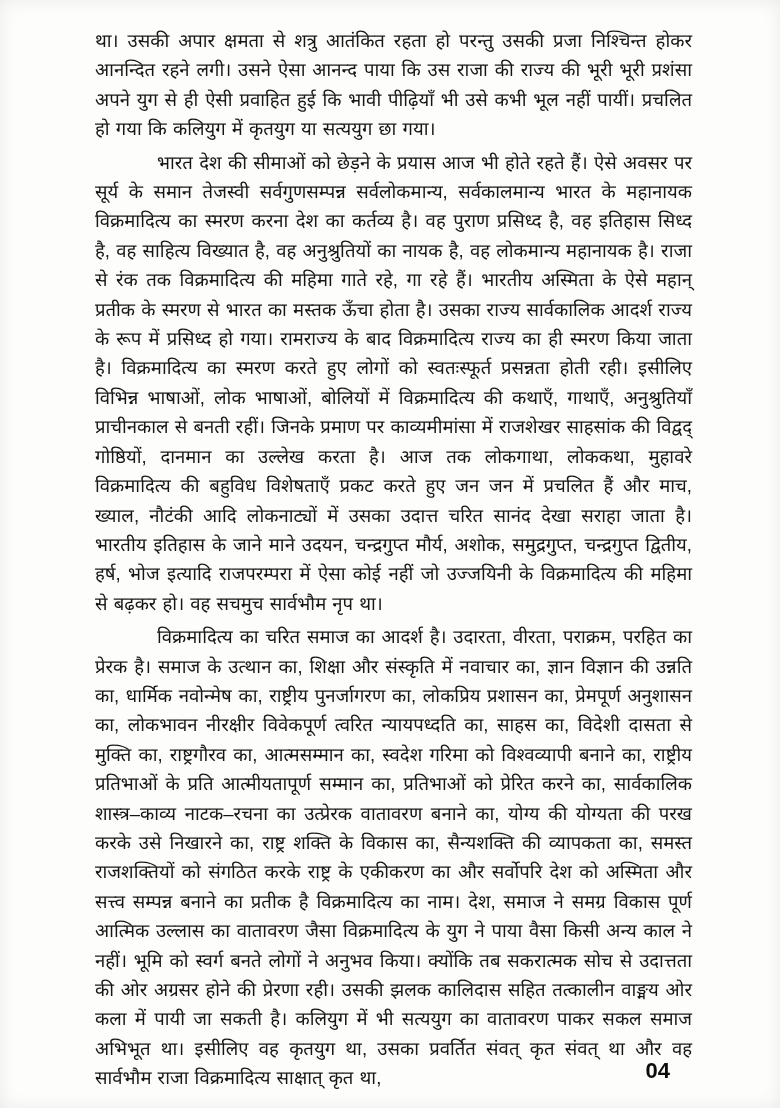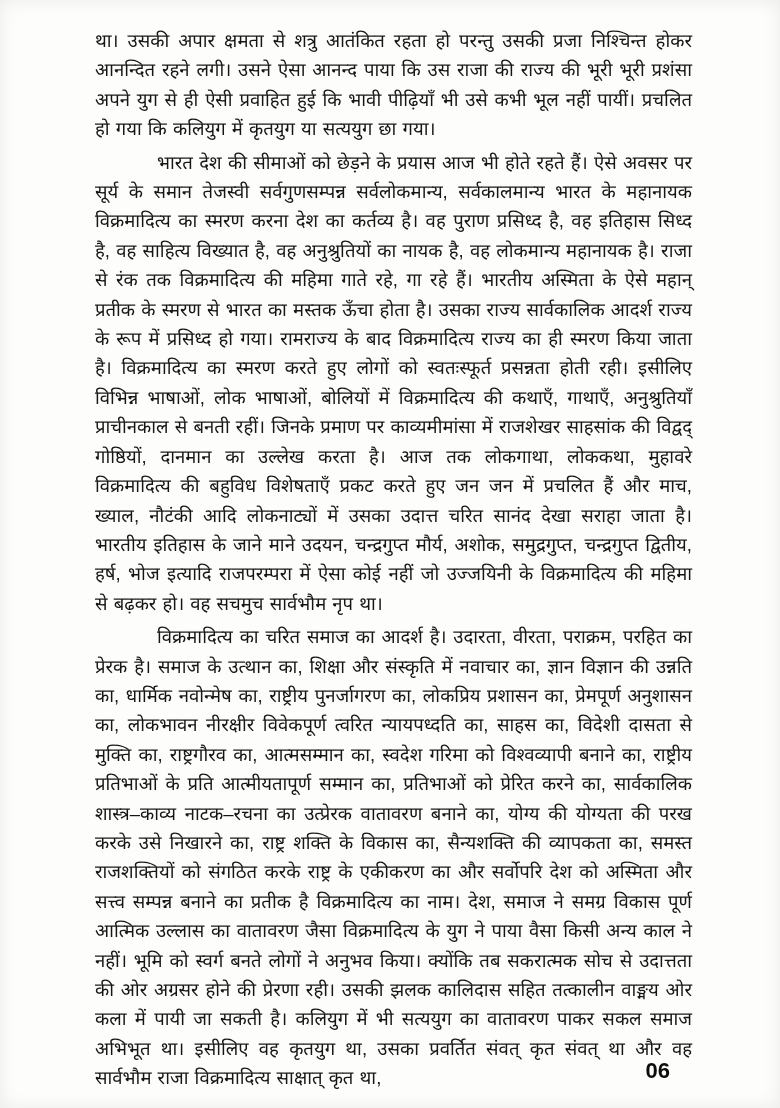--- a/index.html
+++ b/index.html
@@ -78,16 +78,16 @@
 
 <div class="page">
 
   <div class="text-block">
     <p class="para">था। उसकी अपार क्षमता से शत्रु आतंकित रहता हो परन्तु उसकी प्रजा निश्चिन्त होकर आनन्दित रहने लगी। उसने ऐसा आनन्द पाया कि उस राजा की राज्य की भूरी भूरी प्रशंसा अपने युग से ही ऐसी प्रवाहित हुई कि भावी पीढ़ियाँ भी उसे कभी भूल नहीं पायीं। प्रचलित हो गया कि कलियुग में कृतयुग या सत्ययुग छा गया।</p>
     <p class="para indent">भारत देश की सीमाओं को छेड़ने के प्रयास आज भी होते रहते हैं। ऐसे अवसर पर सूर्य के समान तेजस्वी सर्वगुणसम्पन्न सर्वलोकमान्य, सर्वकालमान्य भारत के महानायक विक्रमादित्य का स्मरण करना देश का कर्तव्य है। वह पुराण प्रसिध्द है, वह इतिहास सिध्द है, वह साहित्य विख्यात है, वह अनुश्रुतियों का नायक है, वह लोकमान्य महानायक है। राजा से रंक तक विक्रमादित्य की महिमा गाते रहे, गा रहे हैं। भारतीय अस्मिता के ऐसे महान् प्रतीक के स्मरण से भारत का मस्तक ऊँचा होता है। उसका राज्य सार्वकालिक आदर्श राज्य के रूप में प्रसिध्द हो गया। रामराज्य के बाद विक्रमादित्य राज्य का ही स्मरण किया जाता है। विक्रमादित्य का स्मरण करते हुए लोगों को स्वतःस्फूर्त प्रसन्नता होती रही। इसीलिए विभिन्न भाषाओं, लोक भाषाओं, बोलियों में विक्रमादित्य की कथाएँ, गाथाएँ, अनुश्रुतियाँ प्राचीनकाल से बनती रहीं। जिनके प्रमाण पर काव्यमीमांसा में राजशेखर साहसांक की विद्वद् गोष्ठियों, दानमान का उल्लेख करता है। आज तक लोकगाथा, लोककथा, मुहावरे विक्रमादित्य की बहुविध विशेषताएँ प्रकट करते हुए जन जन में प्रचलित हैं और माच, ख्याल, नौटंकी आदि लोकनाट्यों में उसका उदात्त चरित सानंद देखा सराहा जाता है। भारतीय इतिहास के जाने माने उदयन, चन्द्रगुप्त मौर्य, अशोक, समुद्रगुप्त, चन्द्रगुप्त द्वितीय, हर्ष, भोज इत्यादि राजपरम्परा में ऐसा कोई नहीं जो उज्जयिनी के विक्रमादित्य की महिमा से बढ़कर हो। वह सचमुच सार्वभौम नृप था।</p>
     <p class="para indent">विक्रमादित्य का चरित समाज का आदर्श है। उदारता, वीरता, पराक्रम, परहित का प्रेरक है। समाज के उत्थान का, शिक्षा और संस्कृति में नवाचार का, ज्ञान विज्ञान की उन्नति का, धार्मिक नवोन्मेष का, राष्ट्रीय पुनर्जागरण का, लोकप्रिय प्रशासन का, प्रेमपूर्ण अनुशासन का, लोकभावन नीरक्षीर विवेकपूर्ण त्वरित न्यायपध्दति का, साहस का, विदेशी दासता से मुक्ति का, राष्ट्रगौरव का, आत्मसम्मान का, स्वदेश गरिमा को विश्वव्यापी बनाने का, राष्ट्रीय प्रतिभाओं के प्रति आत्मीयतापूर्ण सम्मान का, प्रतिभाओं को प्रेरित करने का, सार्वकालिक शास्त्र–काव्य नाटक–रचना का उत्प्रेरक वातावरण बनाने का, योग्य की योग्यता की परख करके उसे निखारने का, राष्ट्र शक्ति के विकास का, सैन्यशक्ति की व्यापकता का, समस्त राजशक्तियों को संगठित करके राष्ट्र के एकीकरण का और सर्वोपरि देश को अस्मिता और सत्त्व सम्पन्न बनाने का प्रतीक है विक्रमादित्य का नाम। देश, समाज ने समग्र विकास पूर्ण आत्मिक उल्लास का वातावरण जैसा विक्रमादित्य के युग ने पाया वैसा किसी अन्य काल ने नहीं। भूमि को स्वर्ग बनते लोगों ने अनुभव किया। क्योंकि तब सकरात्मक सोच से उदात्तता की ओर अग्रसर होने की प्रेरणा रही। उसकी झलक कालिदास सहित तत्कालीन वाङ्मय ओर कला में पायी जा सकती है। कलियुग में भी सत्ययुग का वातावरण पाकर सकल समाज अभिभूत था। इसीलिए वह कृतयुग था, उसका प्रवर्तित संवत् कृत संवत् था और वह सार्वभौम राजा विक्रमादित्य साक्षात् कृत था,</p>
   </div>
 
   <div class="footer">
-    <div class="page-number">06</div>
+    <div class="page-number">04</div>
   </div>
 
 </div>
 
 </body></html>

